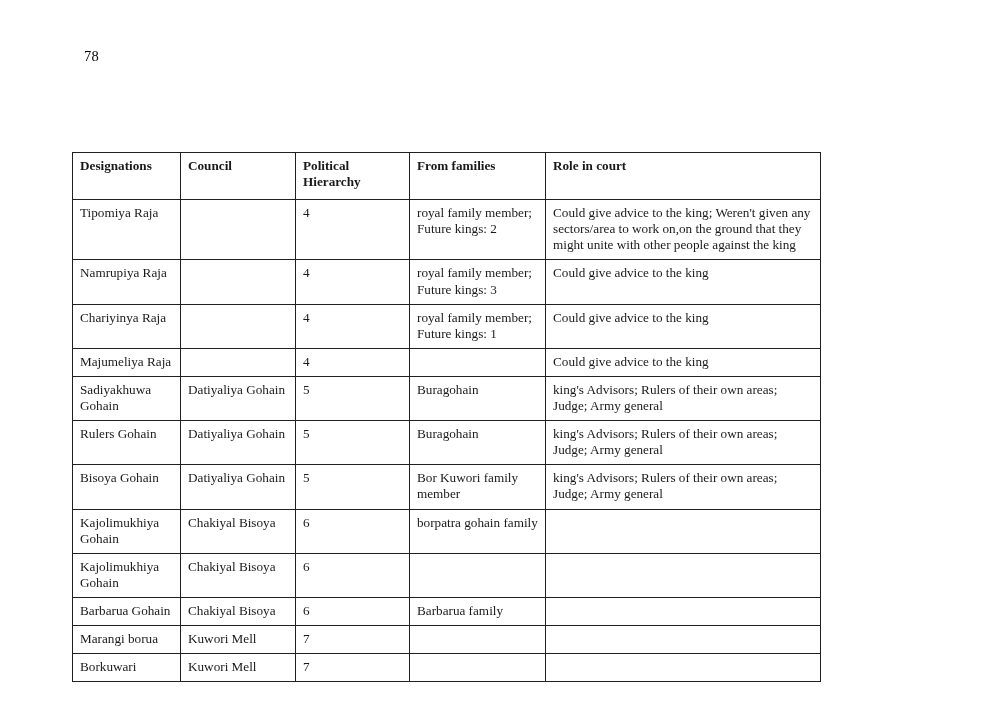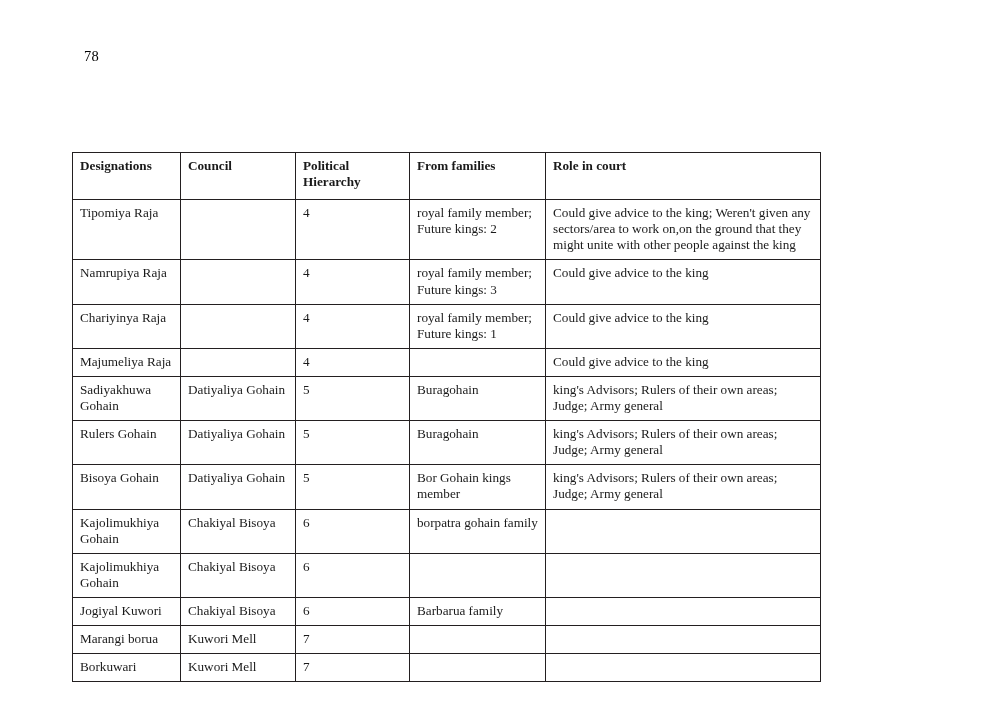--- a/index.html
+++ b/index.html
@@ -129,39 +129,39 @@
           <td>Rulers Gohain</td>
           <td>Datiyaliya Gohain</td>
           <td>5</td>
           <td>Buragohain</td>
           <td>king's Advisors; Rulers  of their own areas; Judge; Army general</td>
         </tr>
         <tr>
           <td>Bisoya Gohain</td>
           <td>Datiyaliya Gohain</td>
           <td>5</td>
-          <td>Bor Gohain kings member</td>
+          <td>Bor Kuwori family member</td>
           <td>king's Advisors; Rulers  of their own areas; Judge; Army general</td>
         </tr>
         <tr>
           <td>Kajolimukhiya Gohain</td>
           <td>Chakiyal Bisoya</td>
           <td>6</td>
           <td>borpatra gohain family</td>
           <td></td>
         </tr>
         <tr>
           <td>Kajolimukhiya Gohain</td>
           <td>Chakiyal Bisoya</td>
           <td>6</td>
           <td></td>
           <td></td>
         </tr>
         <tr>
-          <td>Jogiyal Kuwori</td>
+          <td>Barbarua Gohain</td>
           <td>Chakiyal Bisoya</td>
           <td>6</td>
           <td>Barbarua family</td>
           <td></td>
         </tr>
         <tr>
           <td>Marangi borua</td>
           <td>Kuwori Mell</td>
           <td>7</td>
           <td></td>

